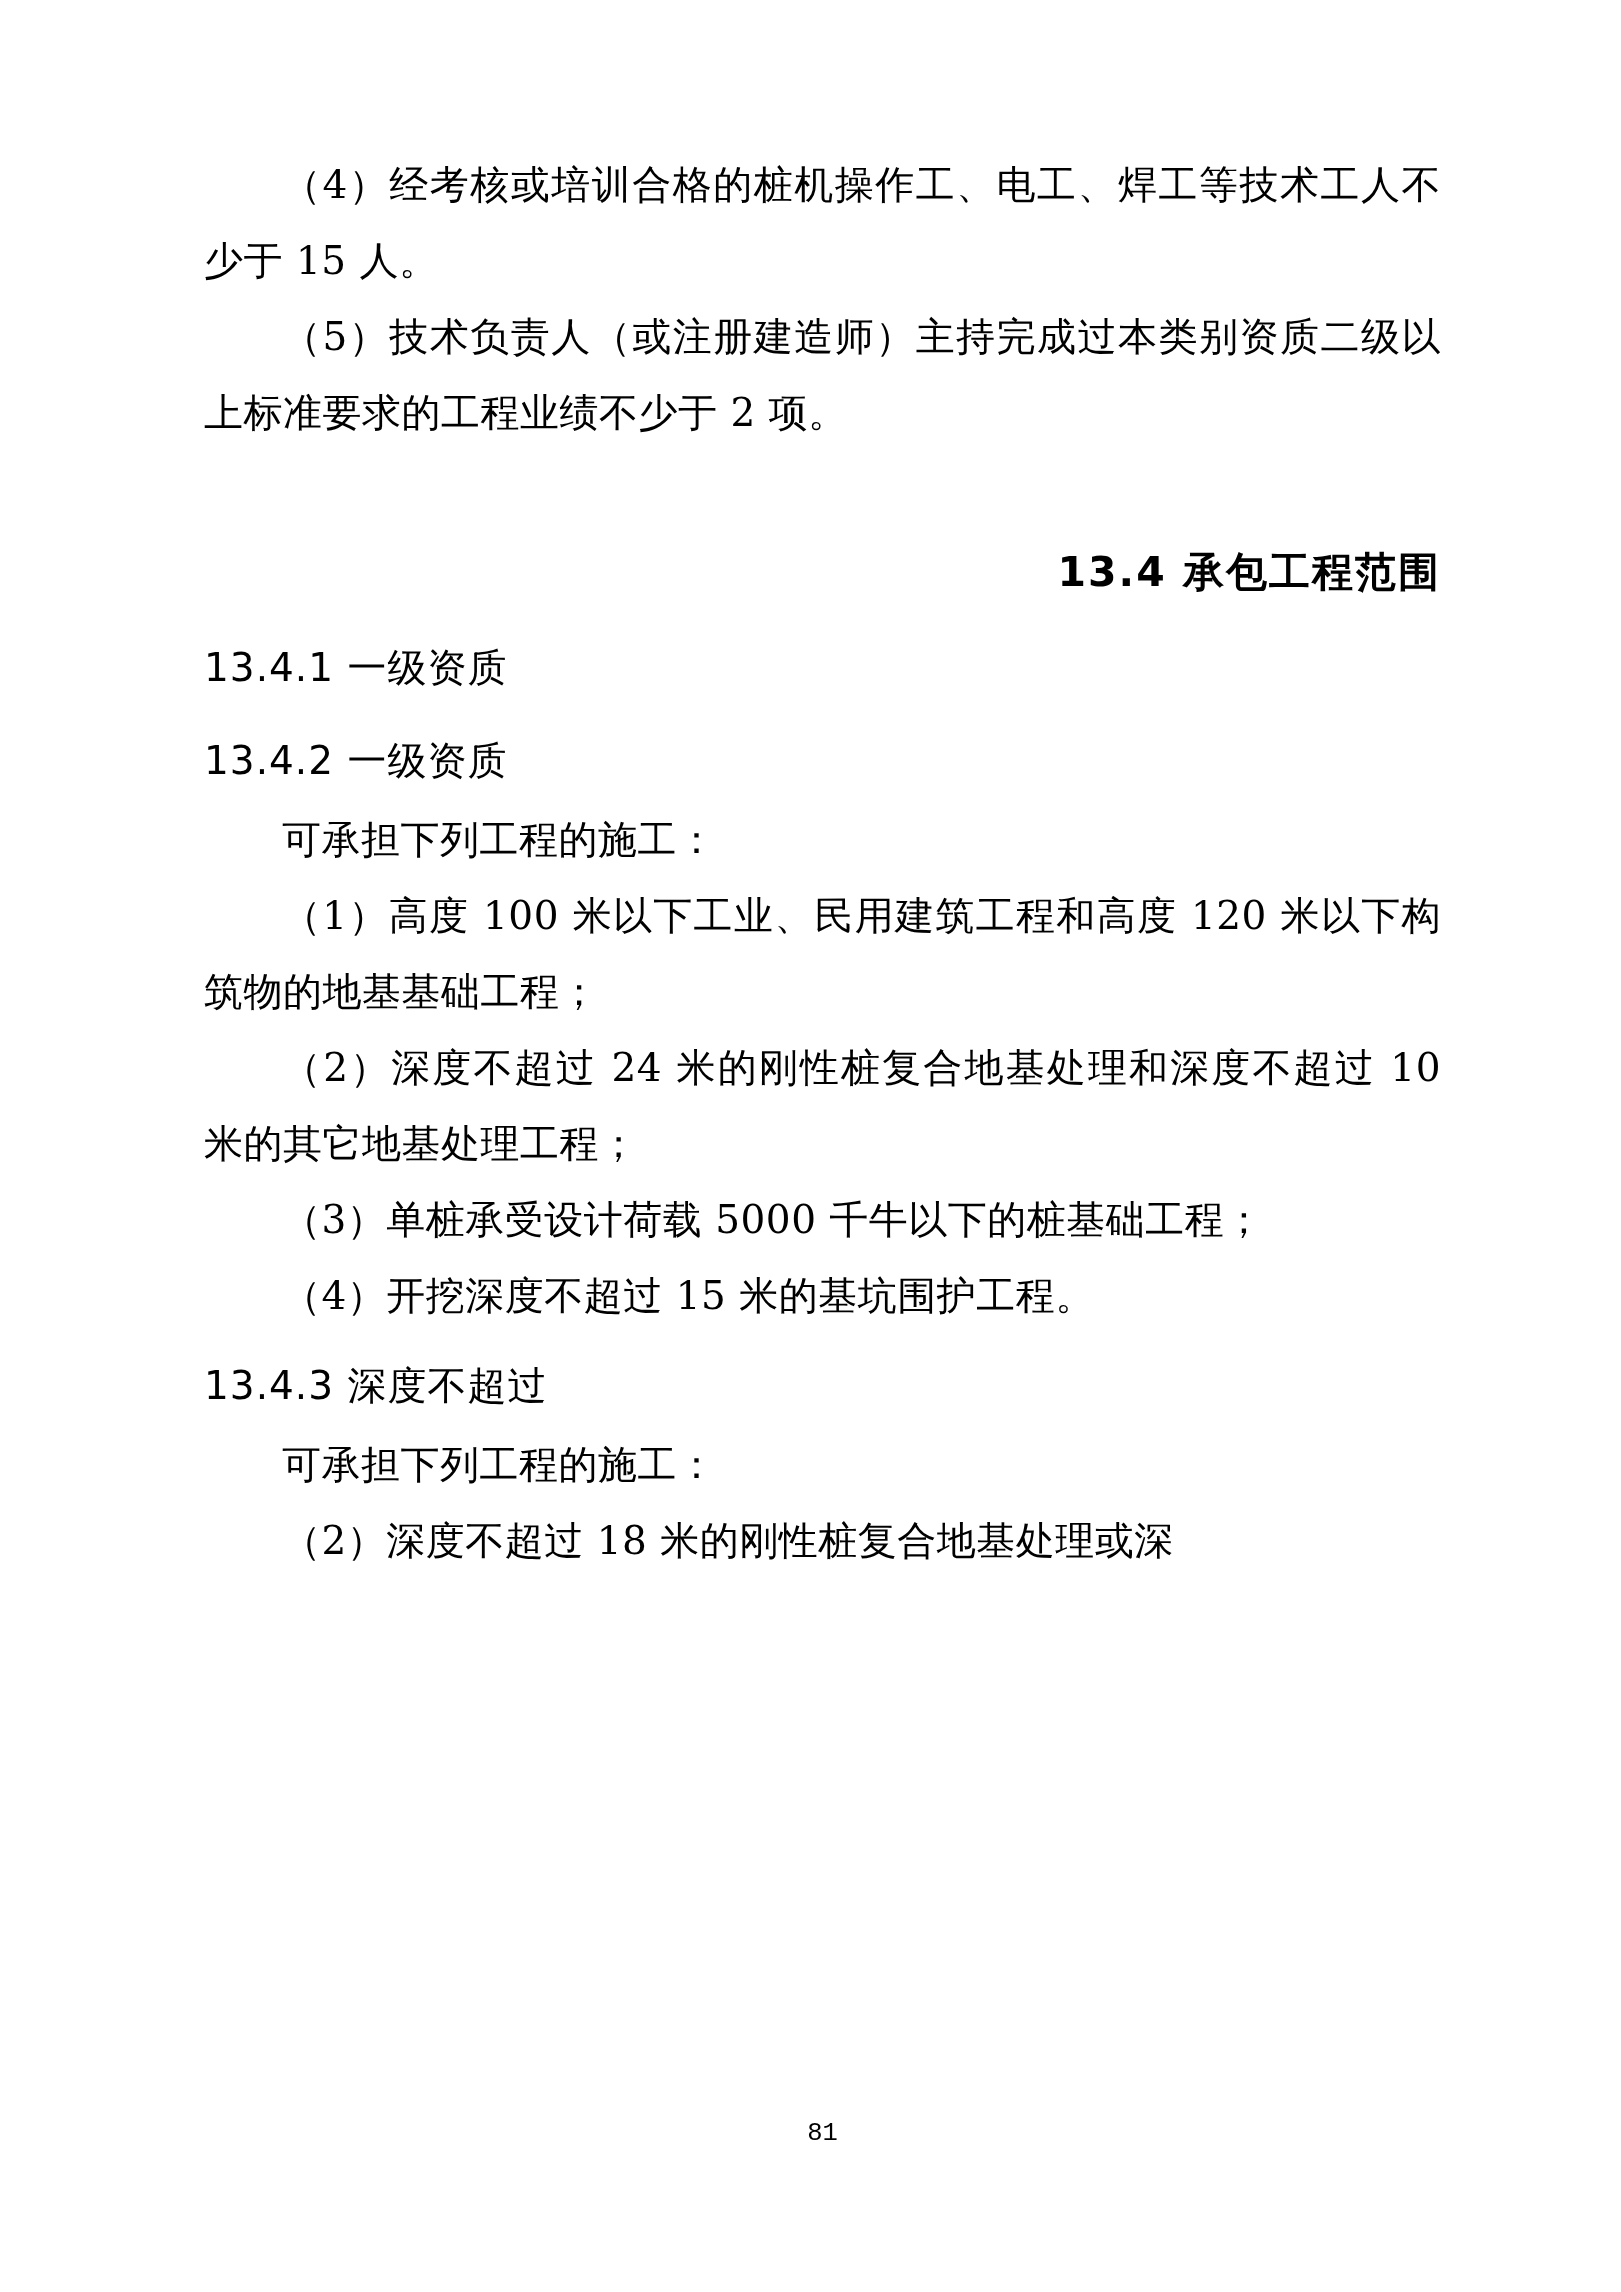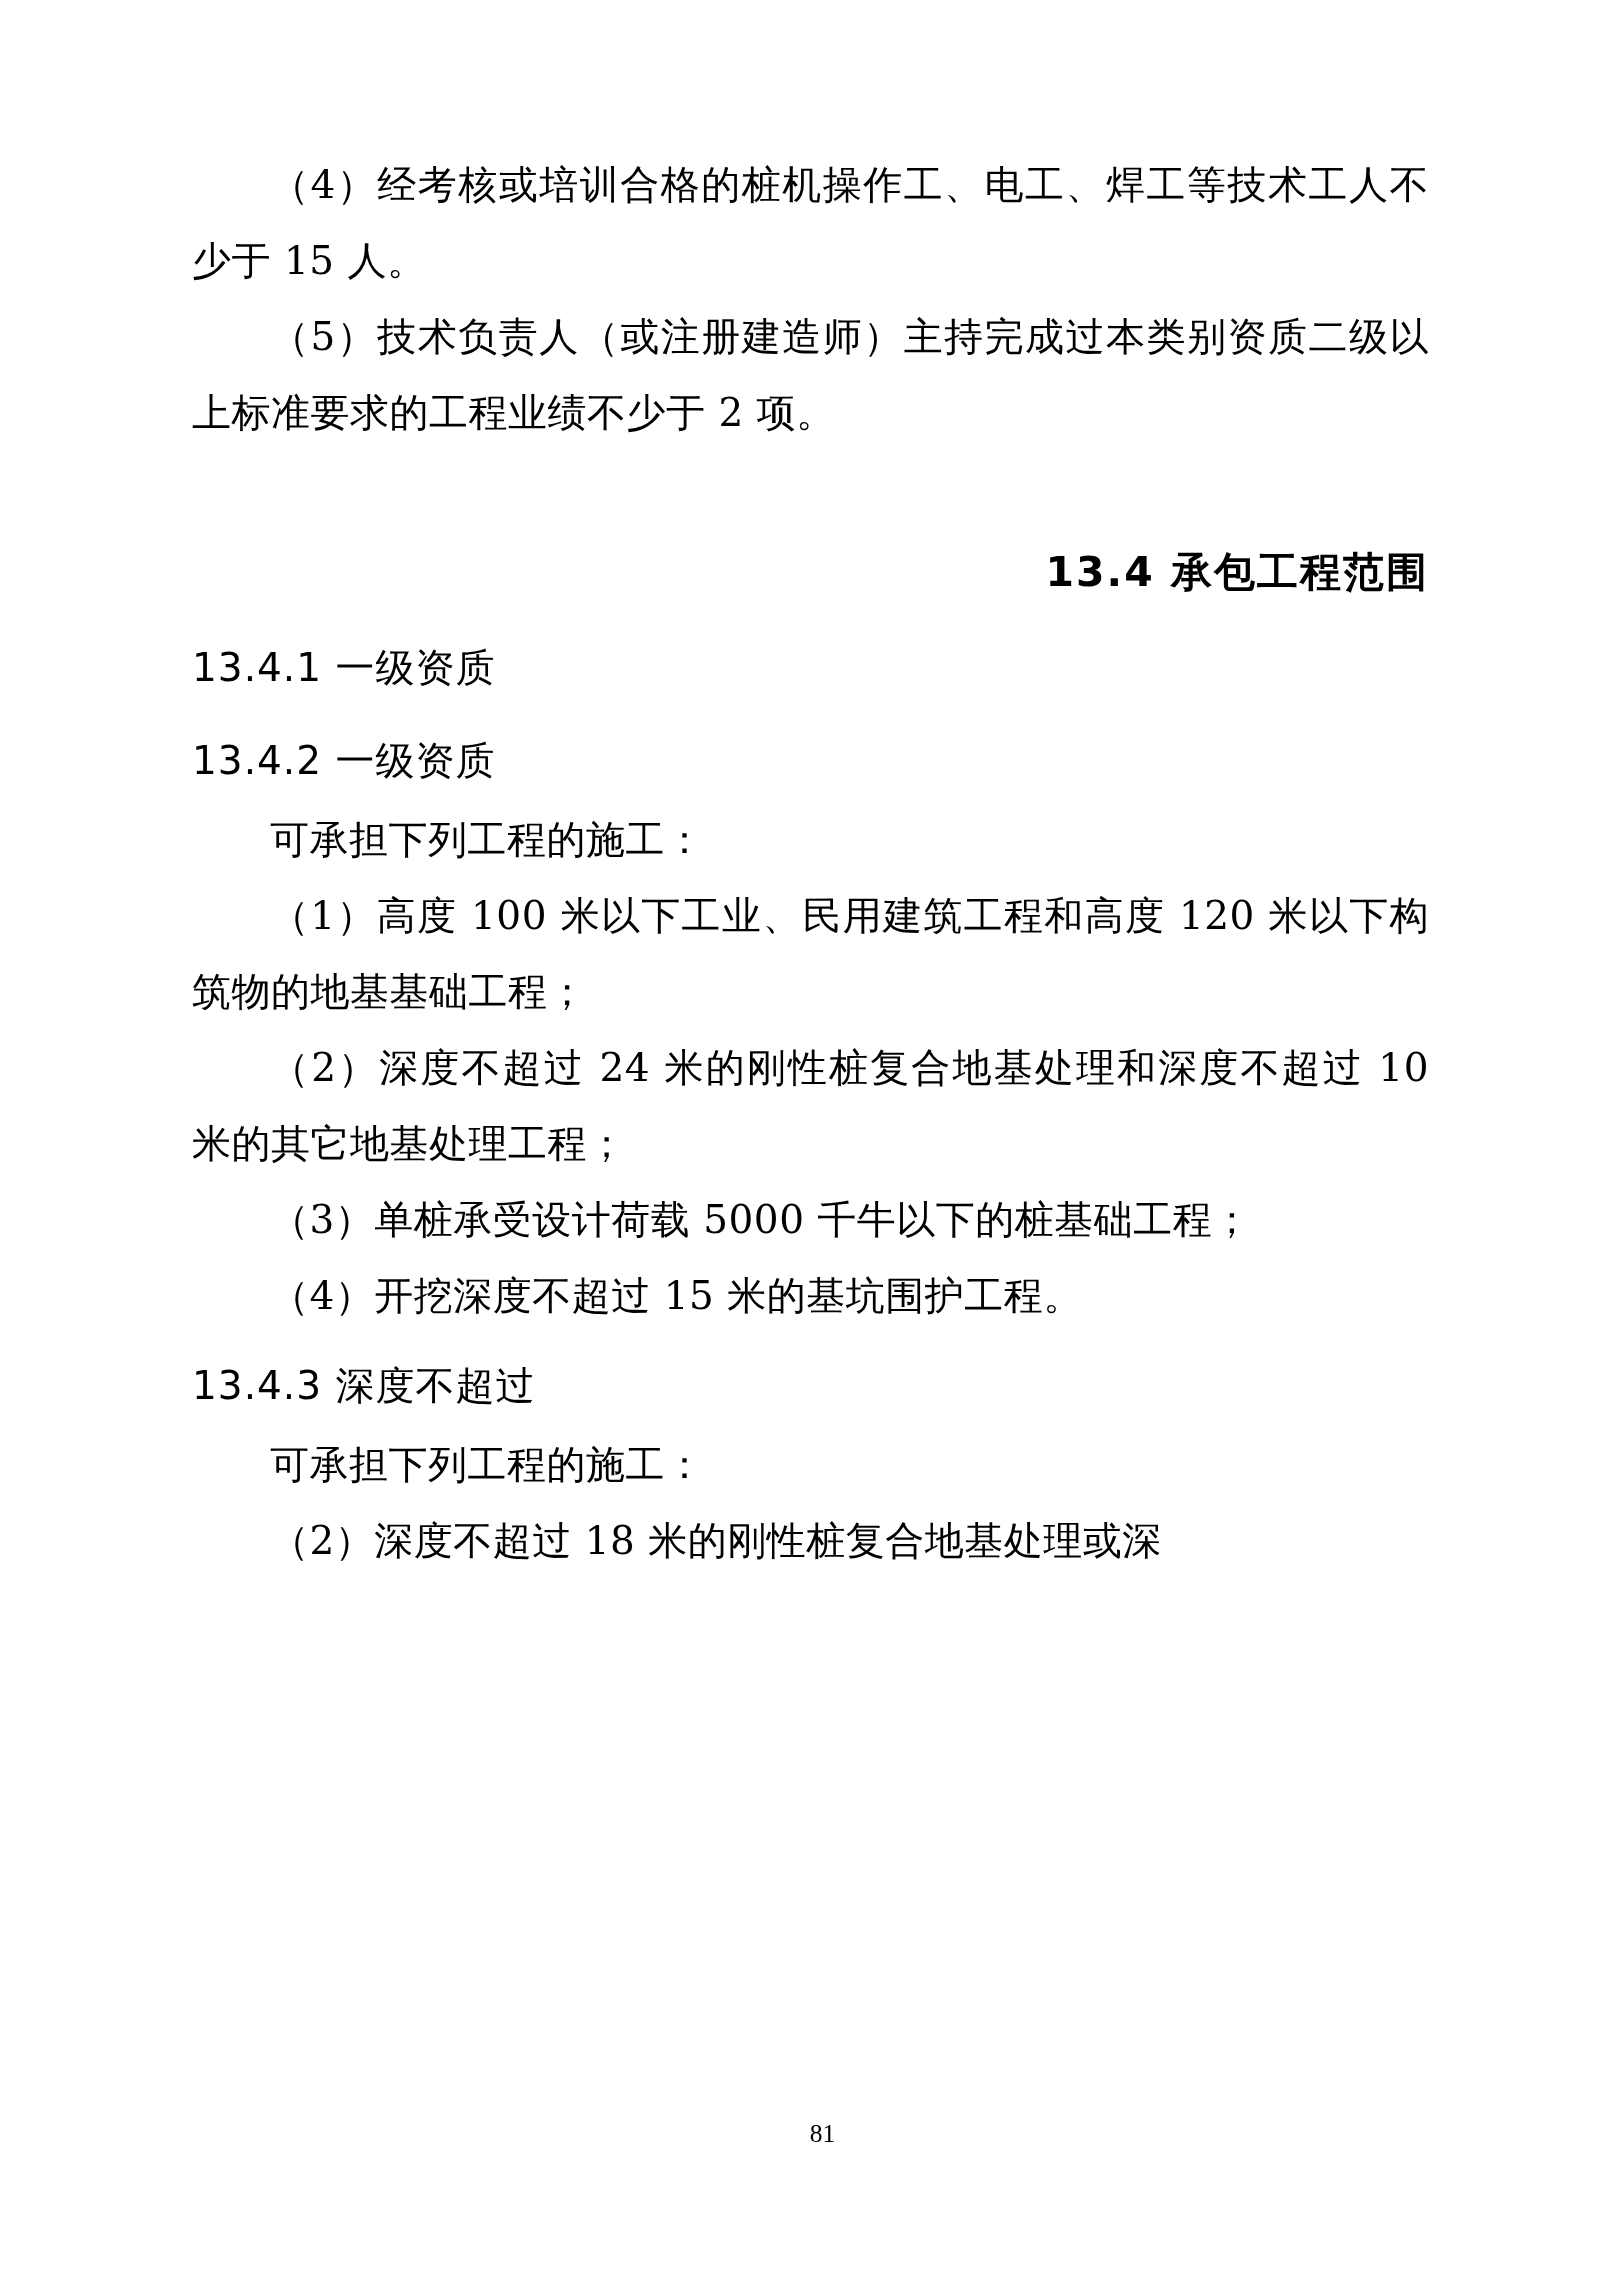--- a/index.html
+++ b/index.html
@@ -12,21 +12,21 @@
     height: 2293px;
     position: relative;
     background: #ffffff;
     box-sizing: border-box;
     font-family: "DejaVu Serif", serif;
     color: #000000;
     overflow: hidden;
   }
   .content {
     position: absolute;
-    left: 192px;
+    left: 204px;
     top: 147px;
     width: 1237px;
   }
   .para {
     font-size: 39px;
     line-height: 76px;
     letter-spacing: 0.5px;
     text-align: justify;
     text-justify: inter-ideograph;
     margin: 0;
@@ -54,21 +54,21 @@
   .gap-md { height: 41px; }
   .gap-sm { height: 25.5px; }
   .gap-xs { height: 13.7px; }
   .page-number {
     position: absolute;
     left: 0;
     right: 16px;
     top: 2119px;
     text-align: center;
     font-size: 25.5px;
-    font-family: Liberation Serif, serif;
+    font-family: Liberation Mono, monospace;
     margin-left: 40px;
   }
 </style>
 </head>
 <body>
 
 <div class="page">
 
   <div class="content">
 

